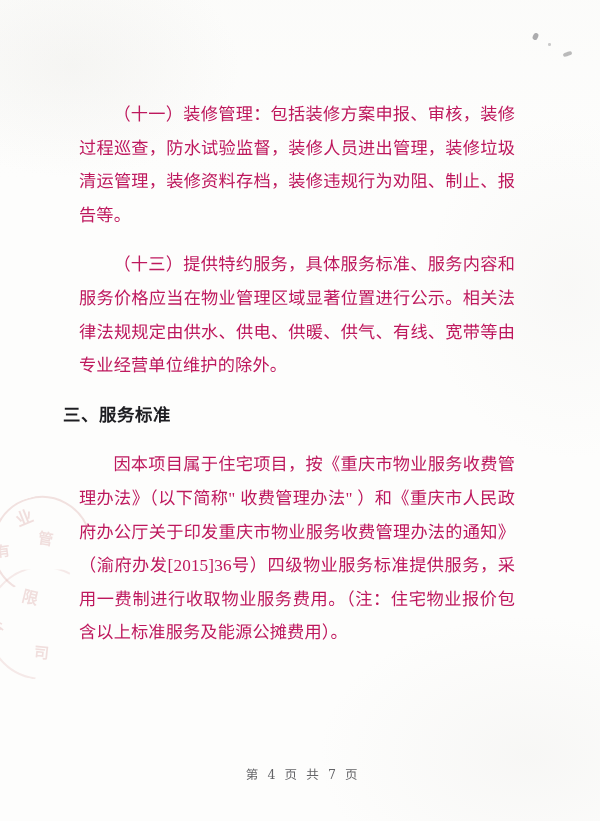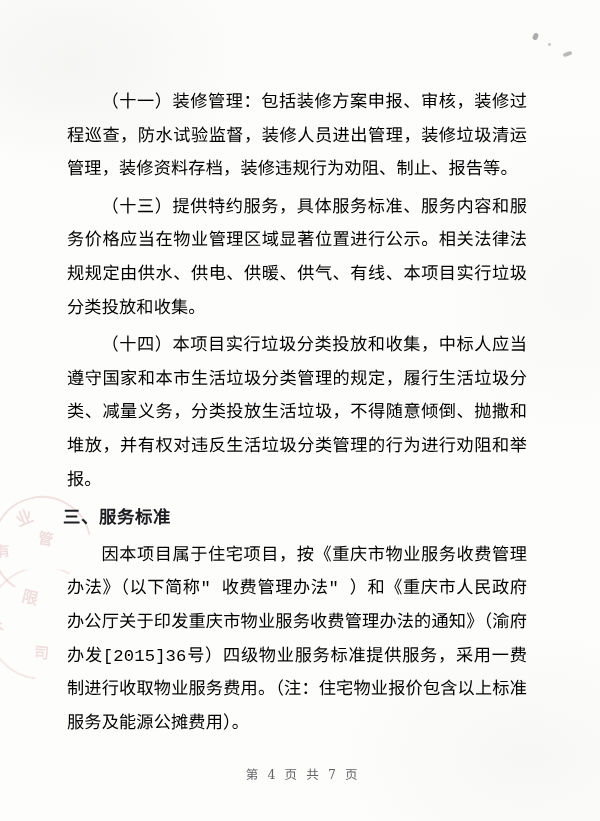--- a/index.html
+++ b/index.html
@@ -96,28 +96,28 @@
 
   
   .body-text {
     position: absolute;
     left: 63px;
     top: 82px;
     width: 468px;
   }
 
   .para {
-    margin: 4px;
+    margin: 16px;
     font-size: 17.2px;
     line-height: 33.6px;
-    color: #000000;
+    color: #be185d;
     text-align: justify;
     text-justify: inter-character;
     letter-spacing: 0.15px;
-    font-family: Liberation Mono, monospace;
+    font-family: Liberation Serif, serif;
   }
   .para.indent { text-indent: 2em; }
   .para.flush  { text-indent: 0; }
 
   .heading {
     margin: 0;
     font-size: 17.4px;
     line-height: 33.6px;
     color: #1d1d21;
     font-weight: 700;
@@ -161,23 +161,22 @@
 
   <div class="speck a"></div>
   <div class="speck b"></div>
   <div class="speck c"></div>
 
   <div class="body-text">
 
     <p class="para indent">（十一）装修管理：包括装修方案申报、审核，装修过程巡查，防水试验监督，装修人员进出管理，装修垃圾清运管理，装修资料存档，装修违规行为劝阻、制止、报告等。</p>
 
 
-    <p class="para indent">（十三）提供特约服务，具体服务标准、服务内容和服务价格应当在物业管理区域显著位置进行公示。相关法律法规规定由供水、供电、供暖、供气、有线、本项目实行垃圾分类投放和收集。</p>
+    <p class="para indent">（十三）提供特约服务，具体服务标准、服务内容和服务价格应当在物业管理区域显著位置进行公示。相关法律法规规定由供水、供电、供暖、供气、有线、宽带等由专业经营单位维护的除外。</p>
 
-    <p class="para indent">（十四）本项目实行垃圾分类投放和收集，中标人应当遵守国家和本市生活垃圾分类管理的规定，履行生活垃圾分类、减量义务，分类投放生活垃圾，不得随意倾倒、抛撒和堆放，并有权对违反生活垃圾分类管理的行为进行劝阻和举报。</p>
 
 
     <h2 class="heading">三、服务标准</h2>
 
     <p class="para indent">因本项目属于住宅项目，按《重庆市物业服务收费管理办法》（以下简称" 收费管理办法" ）和《重庆市人民政府办公厅关于印发重庆市物业服务收费管理办法的通知》（渝府办发[2015]36号）四级物业服务标准提供服务，采用一费制进行收取物业服务费用。（注：住宅物业报价包含以上标准服务及能源公摊费用）。</p>
 
   </div>
 
   <div class="page-footer">
     <span class="folio">第 4 页 共 7 页</span>

